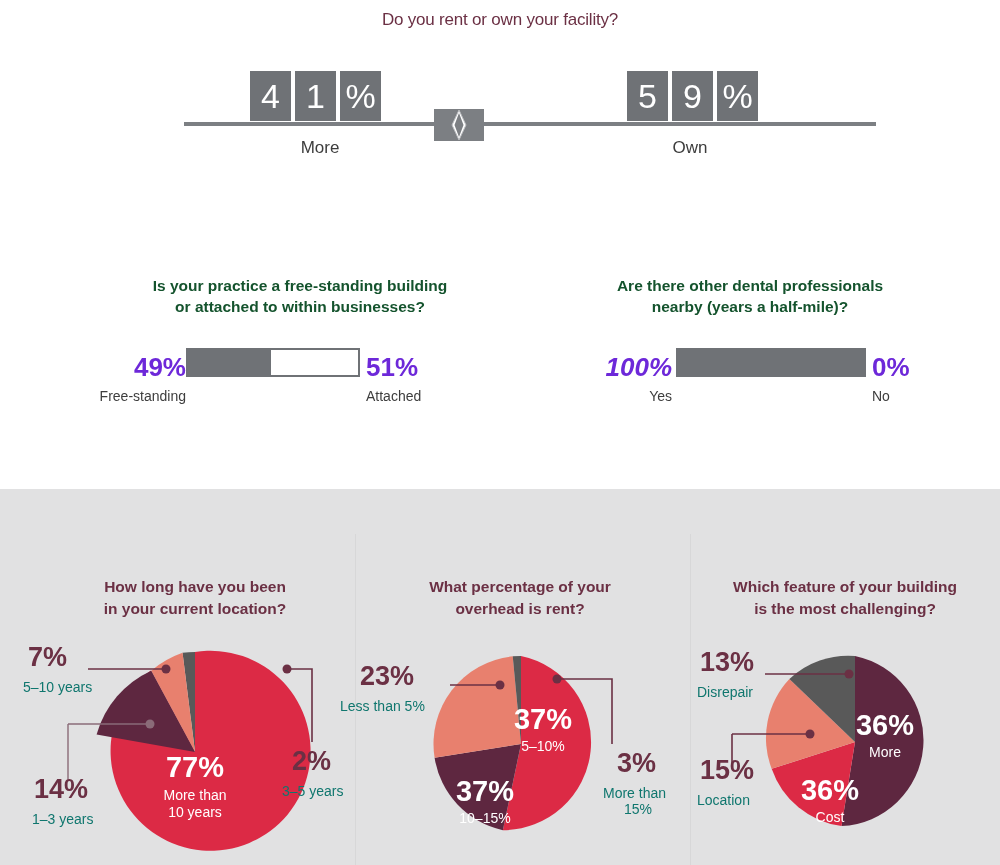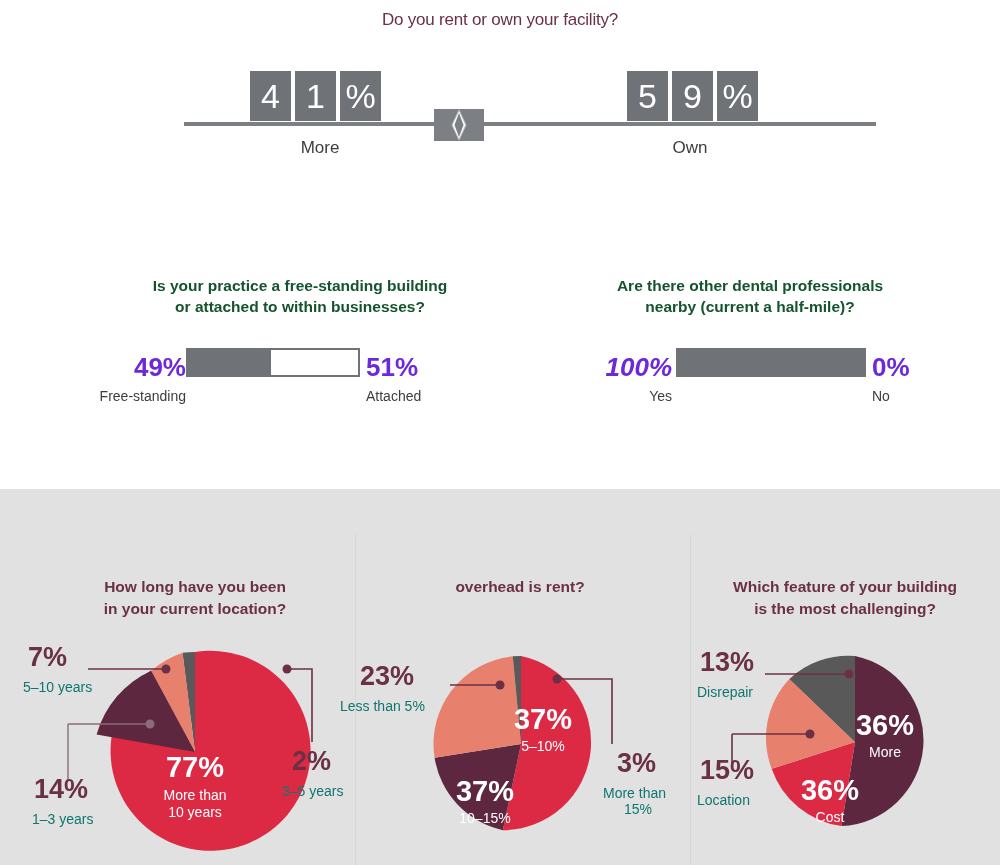--- a/index.html
+++ b/index.html
@@ -128,21 +128,21 @@
 <div class="abs big-pct" id="q2-left-pct">49%</div>
 <div class="abs small-lbl" id="q2-left-lbl">Free-standing</div>
 <div class="abs" id="q2-bar">
   <div id="q2-bar-fill" style="width: 49%;"></div>
 </div>
 <div class="abs big-pct" id="q2-right-pct">51%</div>
 <div class="abs small-lbl" id="q2-right-lbl">Attached</div>
 
 <div class="abs q-title" id="q3-title">
   <div>Are there other dental professionals</div>
-  <div>nearby (current a half-mile)?</div>
+  <div>nearby (years a half-mile)?</div>
 </div>
 <div class="abs big-pct" id="q3-left-pct">100%</div>
 <div class="abs small-lbl" id="q3-left-lbl">Yes</div>
 <div class="abs" id="q3-bar">
   <div id="q3-bar-fill" style="width: 100%;"></div>
 </div>
 <div class="abs big-pct" id="q3-right-pct">0%</div>
 <div class="abs small-lbl" id="q3-right-lbl">No</div>
 
 <div class="abs" id="panel">
@@ -187,20 +187,21 @@
   <div class="out-pct" style="left:28px;top:155px;">7%</div>
   <div class="out-lbl" style="left:23px;top:190px;">5–10 years</div>
 
   <div class="out-pct" style="left:292px;top:259px;">2%</div>
   <div class="out-lbl" style="left:282px;top:294px;">3–5 years</div>
 
   <div class="out-pct" style="left:34px;top:287px;">14%</div>
   <div class="out-lbl" style="left:32px;top:322px;">1–3 years</div>
 
   <div class="pie-title" style="left:370px;top:87px;width:300px;">
+    <div>What percentage of your</div>
     <div>overhead is rent?</div>
   </div>
 
   <div class="pie-wrap" style="left:433px;top:167px;">
     <svg width="176" height="176" viewBox="0 0 200 200">
 
       <path d="M100 100 L100 0 A100 100 0 0 1 79.4 197.9 Z" fill="#dc2a45"></path>
 
       <path d="M100 100 L79.4 197.9 A100 100 0 0 1 1.8 115.6 Z" fill="#5e2740"></path>
 

